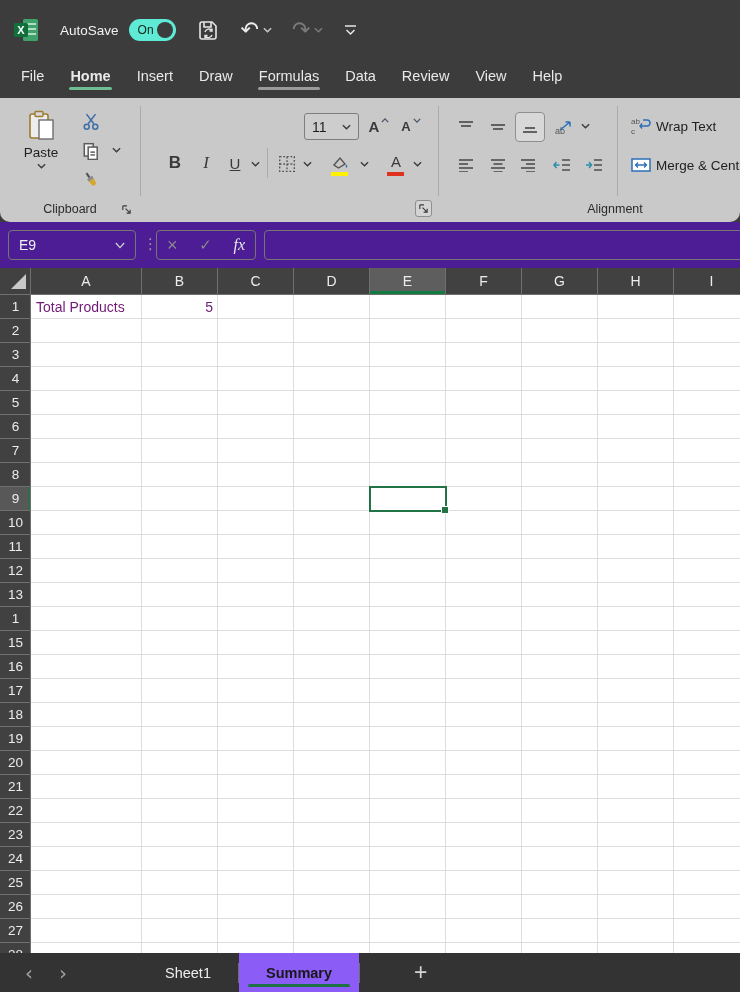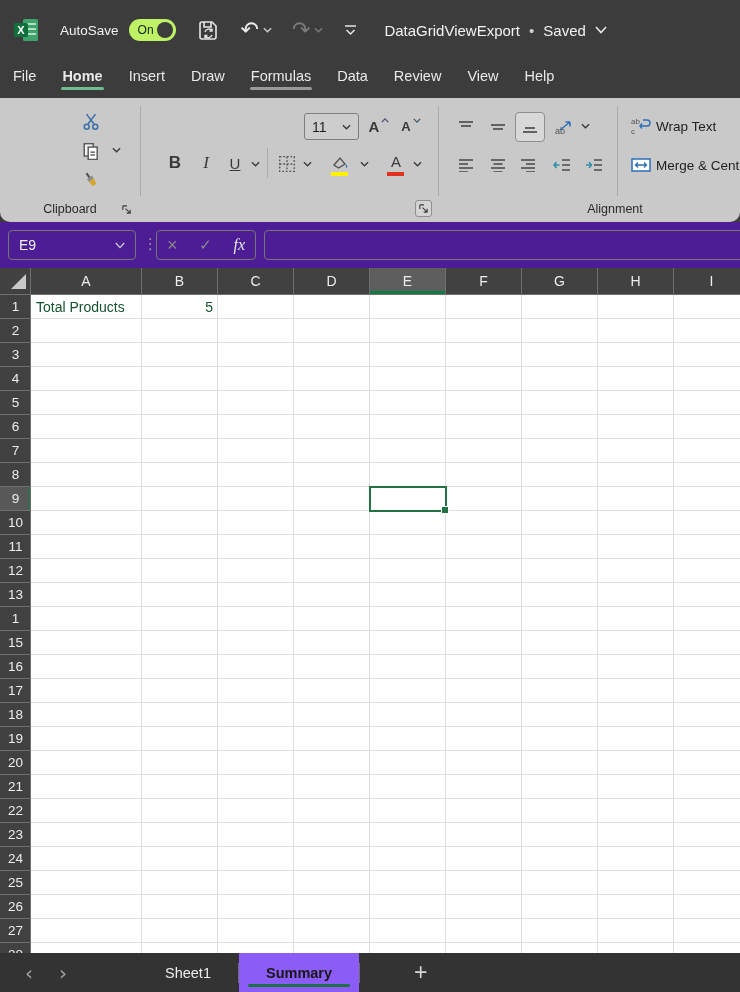--- a/index.html
+++ b/index.html
@@ -3,32 +3,32 @@
 <meta charset="utf-8">
 <style>
   html,body{margin:0;padding:0}
   body{width:740px;height:992px;overflow:hidden;background:#3C3C3C;font-family:"Liberation Sans",sans-serif;position:relative}
   svg{display:block}
 
   
   .titlebar{position:absolute;top:0;left:0;width:740px;height:60px;display:flex;align-items:center;background:#3C3C3C}
   .logo{margin-left:13px}
   .autosave-label{color:#F2F2F2;font-size:13.5px;margin-left:20px}
-  .toggle{width:47px;height:22px;border-radius:11px;background:#bef264;margin-left:10px;position:relative;display:flex;align-items:center;cursor:pointer}
+  .toggle{width:47px;height:22px;border-radius:11px;background:#5eead4;margin-left:10px;position:relative;display:flex;align-items:center;cursor:pointer}
   .toggle .on{font-size:12px;color:#14251A;margin-left:9px}
   .toggle .knob{position:absolute;right:3px;width:16px;height:16px;border-radius:50%;background:#3C3C3C}
   .tb-btn{margin-left:20px;display:flex;align-items:center}
   .glyph-undo{color:#ECECEC;font-size:22px;font-family:"DejaVu Sans",sans-serif;line-height:1}
   .glyph-redo{color:#7B7B7B;font-size:22px;font-family:"DejaVu Sans",sans-serif;line-height:1}
   .chev-sm{margin-left:4px}
   .doc-title{color:#F2F2F2;font-size:15px;display:flex;gap:9px;margin-left:26px;align-items:center;cursor:pointer}
   .doc-title .dot{color:#CFCFCF}
 
   
-  .menubar{position:absolute;top:60px;left:0;width:740px;height:38px;display:flex;align-items:flex-start;padding-left:0;box-sizing:border-box}
+  .menubar{position:absolute;top:60px;left:0;width:740px;height:38px;display:flex;align-items:flex-start;padding-left:8px;box-sizing:border-box}
   .menu-item{color:#E9E9E9;font-size:14.5px;padding:8px 13px 10px;position:relative;cursor:pointer;white-space:nowrap}
   .menu-item.active{font-weight:600}
   .menu-item.active::after{content:"";position:absolute;left:12px;right:12px;bottom:4px;height:3px;border-radius:2px;background:#6FBE93}
   .menu-item.hover::after{content:"";position:absolute;left:12px;right:12px;bottom:4px;height:3px;border-radius:2px;background:#9A9A9A}
 
   
   .ribbon{position:absolute;top:98px;left:0;width:740px;height:124px;background:#C9C9C9;border-radius:0 0 10px 10px}
   .rdivider{position:absolute;top:8px;bottom:26px;width:1px;background:#ABABAB}
   .grouplabel{position:absolute;bottom:6px;left:0;right:0;text-align:center;font-size:12.5px;color:#2B2B2B}
   .launcher{position:absolute;bottom:5px;right:6px;padding:2px;border-radius:3px}
@@ -67,21 +67,21 @@
   .colh{height:27px;box-sizing:border-box;display:flex;align-items:center;justify-content:center;color:#ECECEC;font-size:14px;border-right:1px solid #6F6F6F;border-bottom:1px solid #6F6F6F;position:relative;cursor:pointer;background:#414141}
   .colh.sel{background:#5E5E5E}
   .colh.sel::after{content:"";position:absolute;left:0;right:0;bottom:0;height:3px;background:#107C41}
   .row-headers{position:absolute;top:27px;left:0;width:31px;height:658px;background:#414141;border-right:1px solid #6F6F6F;box-sizing:border-box;overflow:hidden}
   .rowh{width:31px;height:24px;box-sizing:border-box;border-bottom:1px solid #6F6F6F;color:#ECECEC;font-size:13.5px;display:flex;align-items:center;justify-content:center;position:relative;cursor:pointer;background:#414141}
   .rowh.sel{background:#585858}
   .rowh.sel::after{content:"";position:absolute;right:-1px;top:0;bottom:0;width:3px;background:#107C41}
   .cells{position:absolute;top:27px;left:31px;width:709px;height:658px;background:#fff;overflow:hidden}
   .hlines{position:absolute;top:0;left:0;width:720px;height:672px;background:repeating-linear-gradient(to bottom,transparent 0 23px,#DEDEDE 23px 24px)}
   .colstripe{position:absolute;top:0;height:672px;border-right:1px solid #DEDEDE;box-sizing:border-box}
-  .cellval{position:absolute;height:24px;line-height:24px;font-size:14px;color:#14532d;padding:0 5px;box-sizing:border-box;white-space:nowrap}
+  .cellval{position:absolute;height:24px;line-height:24px;font-size:14px;color:#701a75;padding:0 5px;box-sizing:border-box;white-space:nowrap}
   .selection{position:absolute;border:2px solid #217346;box-sizing:border-box;background:transparent}
   .fillhandle{position:absolute;right:-4px;bottom:-4px;width:8px;height:8px;background:#217346;border:1px solid #FFF;box-sizing:border-box}
 
   
   .tabbar{position:absolute;top:953px;left:0;width:740px;height:39px;background:#333333;display:flex;align-items:center}
   .nav-chev{color:#9F9F9F;font-size:20px;padding:0 13px;cursor:pointer;font-family:"DejaVu Sans",sans-serif}
   .nav-chev:first-child{margin-left:12px}
   .tab{font-size:14.5px;color:#EDEDED;height:39px;display:flex;align-items:center;padding:0 27px;position:relative;cursor:pointer;white-space:nowrap}
   .tab.active{background:#8b5cf6;color:#181818;font-weight:600}
   .tab.active::after{content:"";position:absolute;left:9px;right:9px;bottom:5px;height:3px;background:#1E7145;border-radius:2px}
@@ -130,45 +130,48 @@
           <path d="M1 1 L5 5 L9 1"></path>
         </svg>
     </span>
   </span>
   <span class="tb-btn">
     <svg width="15" height="13" viewBox="0 0 15 13" fill="none" stroke="#E6E6E6" stroke-width="1.5">
       <line x1="2" y1="2" x2="13" y2="2"></line>
         <path d="M3.5 6 L7.5 10 L11.5 6"></path>
     </svg>
   </span>
-  <div class="doc-title">
-    <span>DataGridViewExport</span>
-    <span class="dot">•</span>
-    <span>Saved</span>
-    <svg width="12" height="8" viewBox="0 0 12 8" fill="none" stroke="#E6E6E6" stroke-width="1.6">
-        <path d="M1 1 L6 6.5 L11 1"></path>
-      </svg>
-  </div>
 </div>
 
 <nav class="menubar" id="menu-items">
     <div class="menu-item">File</div>
     <div class="menu-item active">Home</div>
     <div class="menu-item">Insert</div>
     <div class="menu-item">Draw</div>
     <div class="menu-item hover">Formulas</div>
     <div class="menu-item">Data</div>
     <div class="menu-item">Review</div>
     <div class="menu-item">View</div>
     <div class="menu-item">Help</div>
   </nav>
 
 <div class="ribbon">
 
   <div class="rgroup g-clip">
+    <div class="paste">
+      <svg width="30" height="32" viewBox="0 0 30 32" style="margin:0 auto">
+        <rect x="4" y="4" width="18" height="24" rx="2" fill="#EDEDED" stroke="#9C7C2D" stroke-width="1.6"></rect>
+        <rect x="9" y="1.5" width="8" height="5" rx="1" fill="#D9D9D9" stroke="#9C7C2D" stroke-width="1.4"></rect>
+        <rect x="13" y="10" width="14" height="19" fill="#FFFFFF" stroke="#6E6E6E" stroke-width="1.4"></rect>
+      </svg>
+      <div class="lbl">Paste</div>
+      <svg width="9" height="6" viewBox="0 0 10 6" fill="none" stroke="#3A3A3A" stroke-width="1.5" style="margin:3px auto 0">
+          <path d="M1 1 L5 5 L9 1"></path>
+        </svg>
+    </div>
     <div class="ricon" style="left:80px;top:13px;width:22px;height:22px">
       <svg width="18" height="18" viewBox="0 0 16 16" fill="none" stroke="#3F6FA8" stroke-width="1.4">
         <line x1="4" y1="1" x2="10.5" y2="9.5"></line>
           <line x1="12" y1="1" x2="5.5" y2="9.5"></line>
         <circle cx="4.2" cy="12.2" r="2.2"></circle>
           <circle cx="11.8" cy="12.2" r="2.2"></circle>
       </svg>
     </div>
     <div class="ricon" style="left:80px;top:42px;width:22px;height:22px">
       <svg width="18" height="18" viewBox="0 0 16 16" fill="none" stroke="#5A5A5A" stroke-width="1.3">

